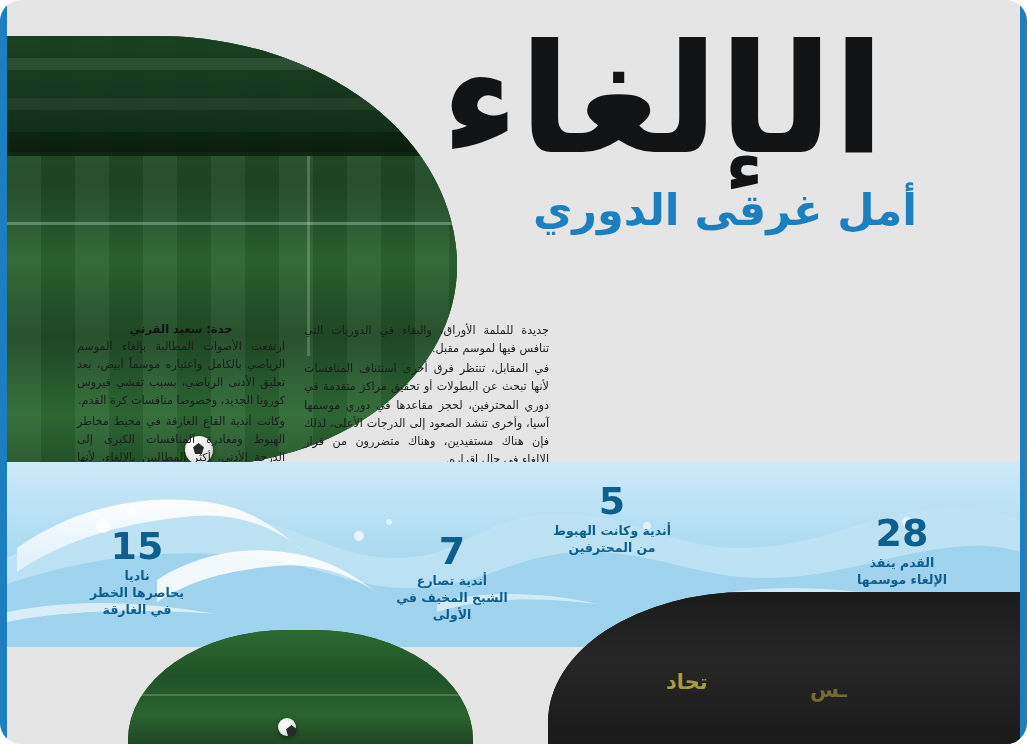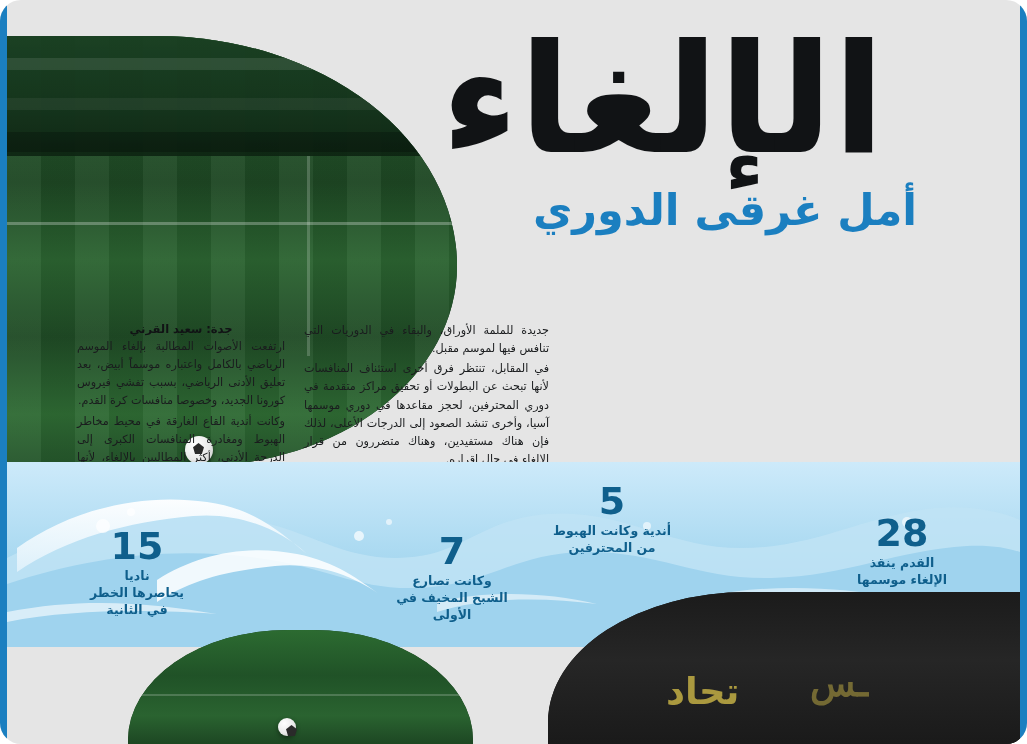--- a/index.html
+++ b/index.html
@@ -214,21 +214,21 @@
     background: linear-gradient(180deg,#2c6b31 0%, #205227 40%, #2a6330 75%, #1d4723 100%);
   }
   .ph-dark {
     position:absolute; inset:0;
     background: linear-gradient(180deg,#1b1b1b 0%, #262626 45%, #1a1a1a 100%);
   }
   .ph-text {
     position:absolute;
     color:#d9c24a;
     font-weight:bold;
-    font-size:37px;
+    font-size:21px;
     opacity:.75;
   }
 </style>
 </head>
 <body>
 
 <div id="page">
 
   <div class="edge-rule left"></div>
   <div class="edge-rule right"></div>
@@ -337,29 +337,29 @@
     <span class="lbl">القدم ينقذ
 الإلغاء موسمها</span>
   </div>
   <div class="stat stat-5">
     <span class="num">5</span>
     <span class="lbl">أندية وكانت الهبوط
 من المحترفين</span>
   </div>
   <div class="stat stat-7">
     <span class="num">7</span>
-    <span class="lbl">وكانت تصارع
+    <span class="lbl">أندية تصارع
 الشبح المخيف في
 الأولى</span>
   </div>
   <div class="stat stat-16">
     <span class="num">15</span>
     <span class="lbl">ناديا
 يحاصرها الخطر
-في الثانية</span>
+في الغارقة</span>
   </div>
 
   <div class="photo-bl">
     <div class="ph-pitch-2"></div>
     <div class="line-white" style="left:0;top:64px;width:345px;height:2px;opacity:.35;"></div>
 
     <div class="player">
       
       
       
@@ -378,21 +378,21 @@
     <div class="player">
       
       
     </div>
     <div class="ball" style="left:150px;top:88px;width:18px;height:18px;"></div>
   </div>
 
   <div class="photo-br">
     <div class="ph-dark"></div>
     <div class="ph-text" style="left:118px;top:78px;">تحاد</div>
-    <div class="ph-text" style="left:262px;top:70px;opacity:.45;font-family:Liberation Serif, serif;">ـس</div>
+    <div class="ph-text" style="left:262px;top:86px;opacity:.45;">ـس</div>
 
     <div class="player">
       
       
     </div>
     <div class="player">
       
       
     </div>
     <div class="player">

